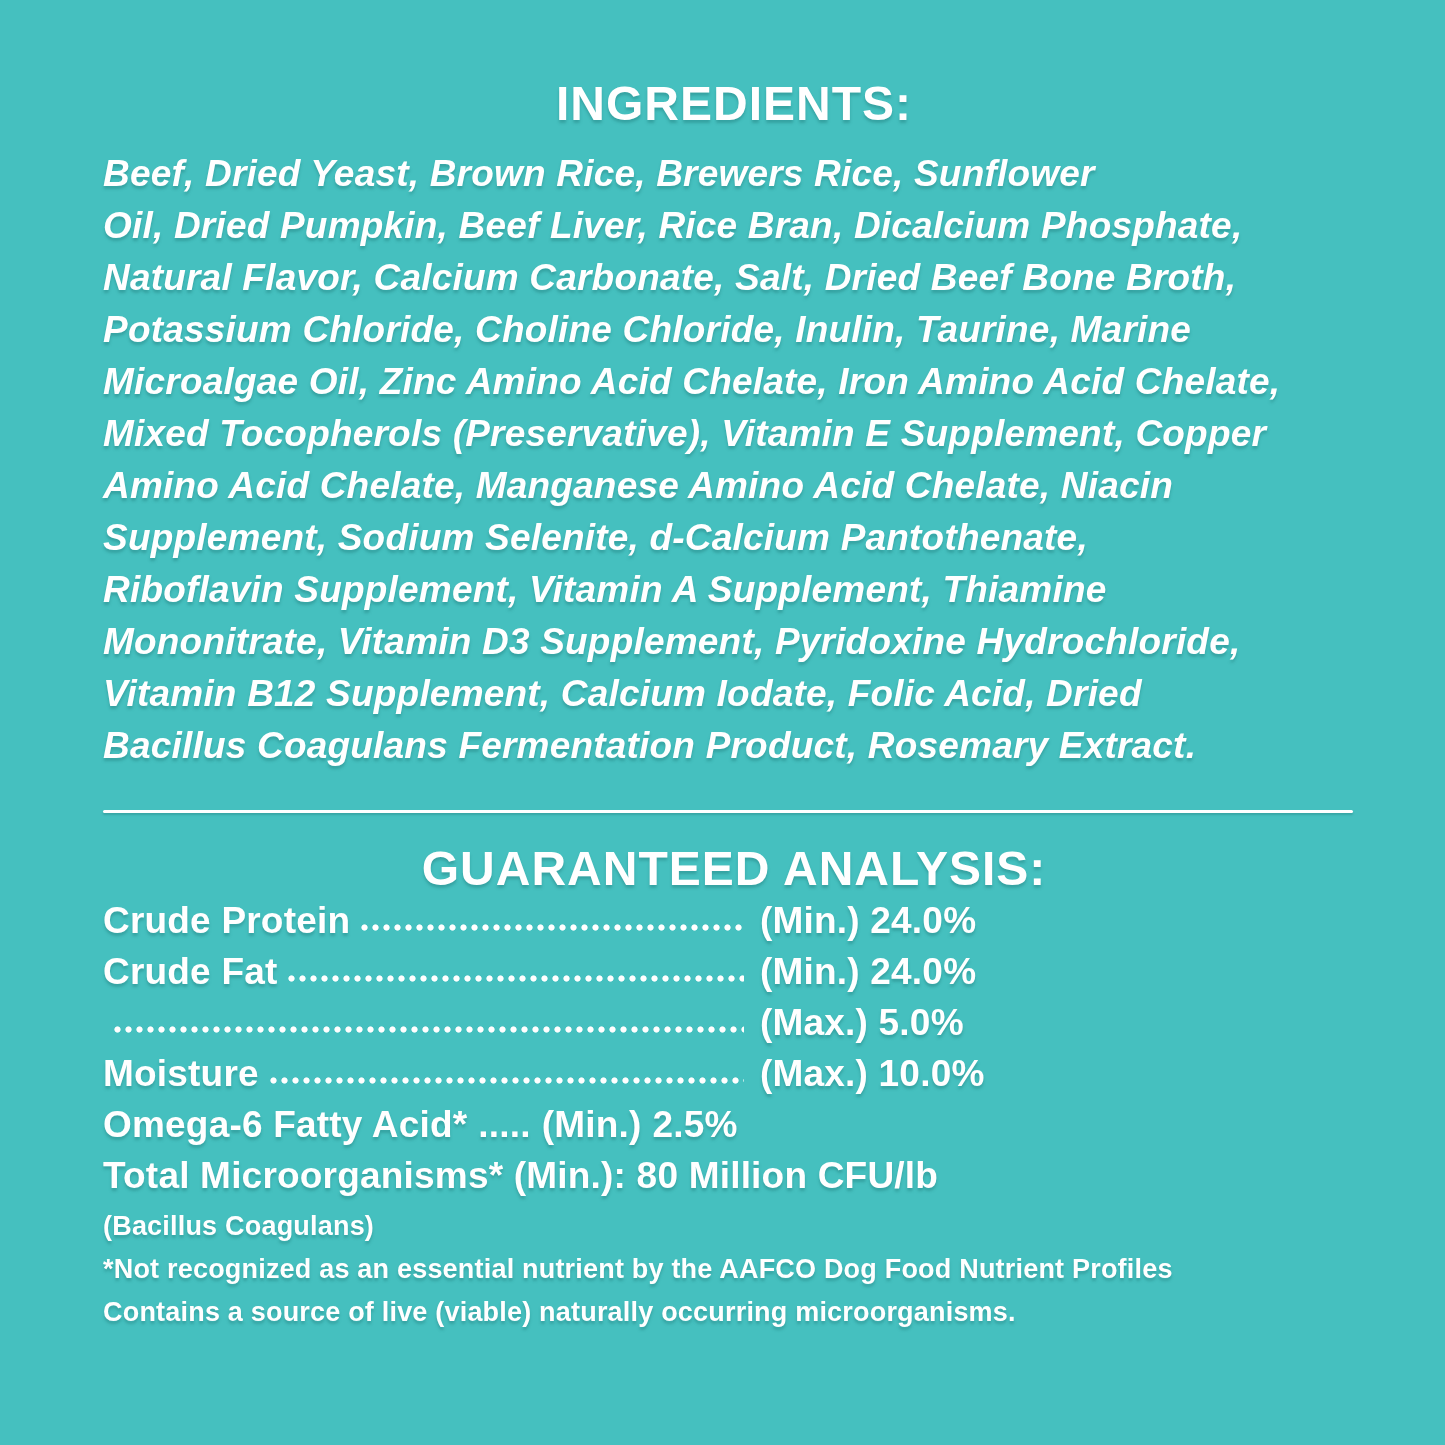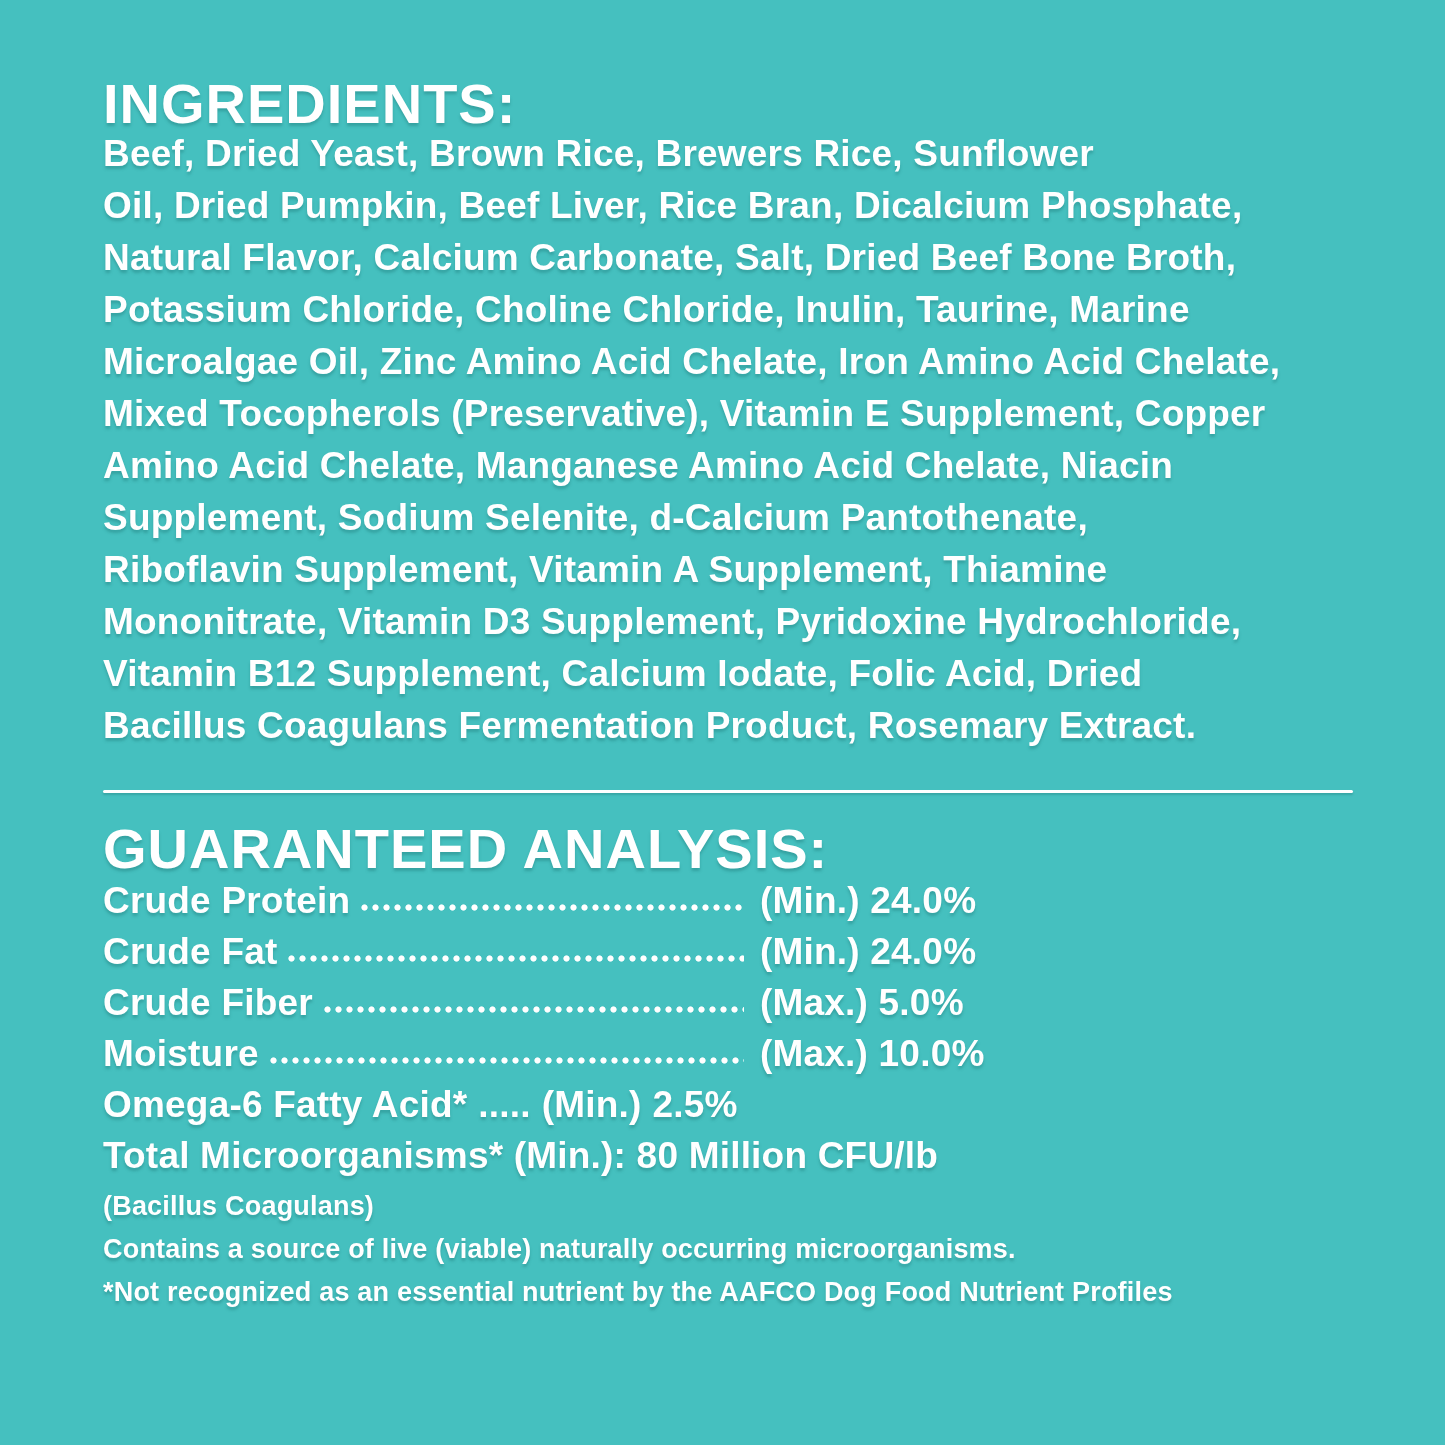--- a/index.html
+++ b/index.html
@@ -14,30 +14,33 @@
     text-shadow: 0 3px 3px rgba(23, 106, 105, 0.35);
   }
   .content {
     position: absolute;
     left: 103px;
     top: 80px;
     width: 1262px;
   }
   .sec-heading {
     margin: 0;
-    font-size: 56px;
+    font-size: 48px;
     line-height: 48px;
     font-weight: 800;
     letter-spacing: 1px;
+    text-align: center;
   }
   .ingredients-body {
+    margin-top: 20px;
     font-size: 37px;
     line-height: 52px;
     font-weight: 700;
     letter-spacing: 0.2px;
+    font-style: italic;
   }
   .ingredients-body .line { white-space: nowrap; }
   .divider {
     margin-top: 38px;
     width: 1250px;
     height: 3px;
     background: #ffffff;
     border-radius: 2px;
     box-shadow: 0 2px 2px rgba(23, 106, 105, 0.3);
   }
@@ -112,39 +115,38 @@
         <span class="ga-val"><span>(Min.)</span> <span>24.0%</span></span>
       </div>
 
       <div class="ga-row">
         <span class="ga-label">Crude Fat</span>
         <span class="ga-dots"></span>
         <span class="ga-val"><span>(Min.)</span> <span>24.0%</span></span>
       </div>
 
       <div class="ga-row">
-        <span class="ga-label">Crude Fiber</span>
         <span class="ga-dots"></span>
         <span class="ga-val"><span>(Max.)</span> <span>5.0%</span></span>
       </div>
 
       <div class="ga-row">
         <span class="ga-label">Moisture</span>
         <span class="ga-dots"></span>
         <span class="ga-val"><span>(Max.)</span> <span>10.0%</span></span>
       </div>
 
       <div class="inline-row">
         <span class="sp">Omega-6 Fatty Acid*</span><span class="sp">.....</span><span class="sp">(Min.)</span><span>2.5%</span>
       </div>
 
 
       <div class="total-row">Total Microorganisms* (Min.): 80 Million CFU/lb</div>
     </div>
 
     <div class="small-notes">
       <div>(Bacillus Coagulans)</div>
+      <div>*Not recognized as an essential nutrient by the AAFCO Dog Food Nutrient Profiles</div>
       <div>Contains a source of live (viable) naturally occurring microorganisms.</div>
-      <div>*Not recognized as an essential nutrient by the AAFCO Dog Food Nutrient Profiles</div>
     </div>
 
   </div>
 </div>
 
 </body></html>

